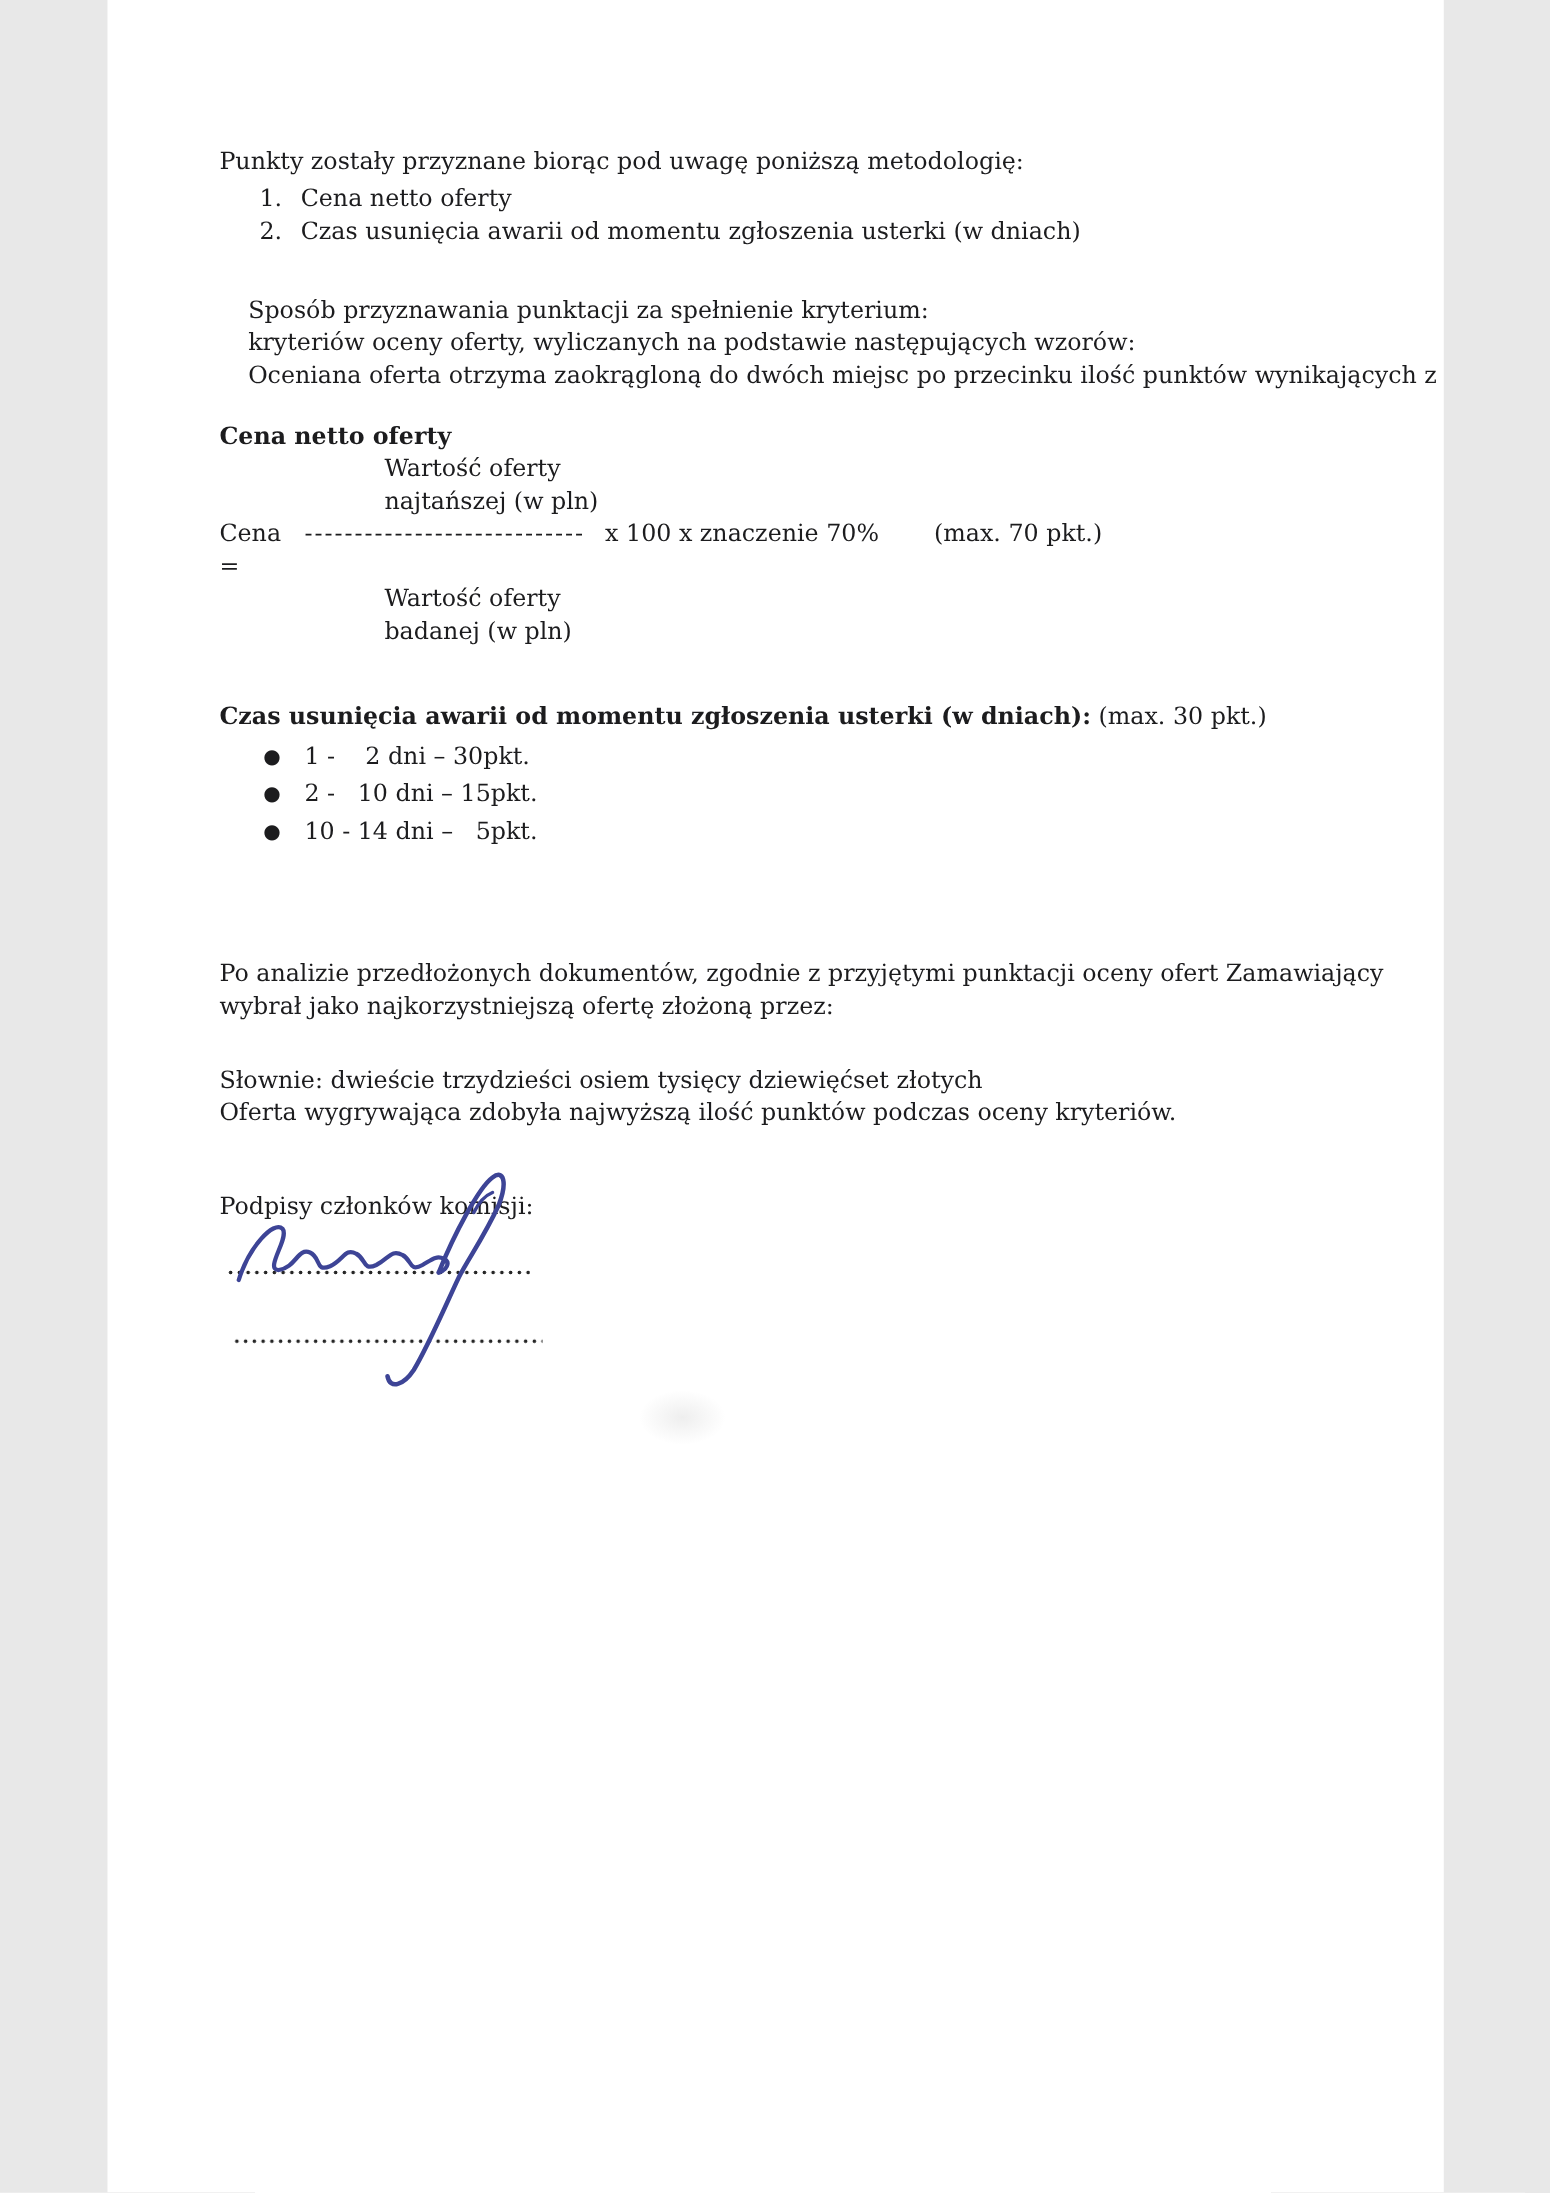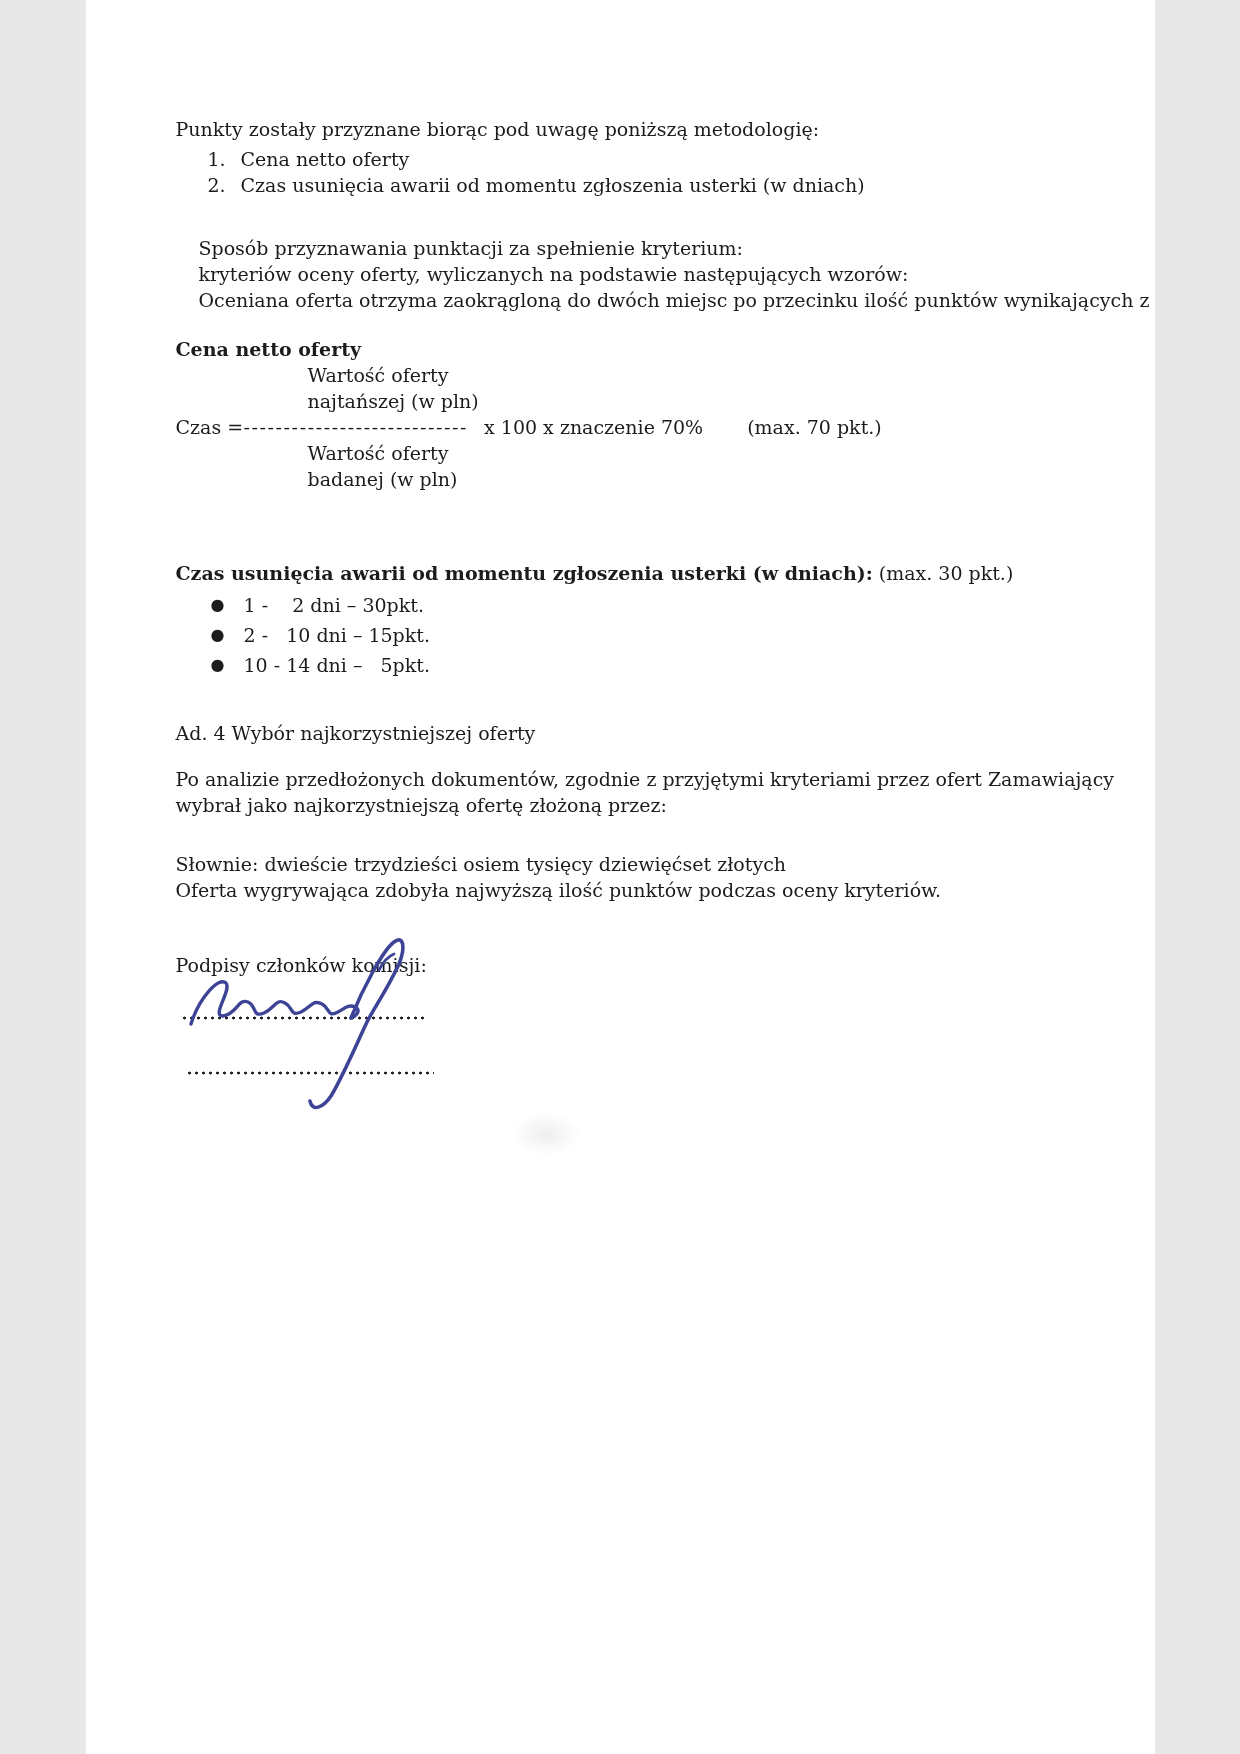--- a/index.html
+++ b/index.html
@@ -65,21 +65,21 @@
     <div>kryteriów oceny oferty, wyliczanych na podstawie następujących wzorów:</div>
     <div>Oceniana oferta otrzyma zaokrągloną do dwóch miejsc po przecinku ilość punktów wynikających z</div>
   </div>
 
   <div class="abs bold" style="top:336px;">Cena netto oferty</div>
 
   <div class="abs" style="top:362px;">
     <div class="frac-indent">Wartość oferty</div>
     <div class="frac-indent">najtańszej (w pln)</div>
     <div class="formula-line3">
-      <span class="lhs">Czas =</span>
+      <span class="lhs">Cena =</span>
       <span class="divider pre">----------------------------</span>
       <span class="mult pre">x 100 x znaczenie 70%</span>
       <span class="maxnote">(max. 70 pkt.)</span>
     </div>
     <div class="frac-indent">Wartość oferty</div>
     <div class="frac-indent">badanej (w pln)</div>
   </div>
 
   <div class="abs" style="top:560px;">
     <span class="bold">Czas usunięcia awarii od momentu zgłoszenia usterki (w dniach):</span><span class="pre"> (max. 30 pkt.)</span>
@@ -93,24 +93,23 @@
     <div class="bullet-row">
       <span class="dot">●</span>
       <span class="pre">2 -   10 dni – 15pkt.</span>
     </div>
     <div class="bullet-row">
       <span class="dot">●</span>
       <span class="pre">10 - 14 dni –   5pkt.</span>
     </div>
   </div>
 
-  <div class="abs" style="top:720px;">Ad. 4 Wybór najkorzystniejszej oferty</div>
 
   <div class="abs" style="top:766px;">
-    <div>Po analizie przedłożonych dokumentów, zgodnie z przyjętymi kryteriami przez ofert Zamawiający</div>
+    <div>Po analizie przedłożonych dokumentów, zgodnie z przyjętymi punktacji oceny ofert Zamawiający</div>
     <div>wybrał jako najkorzystniejszą ofertę złożoną przez:</div>
   </div>
 
   <div class="abs" style="top:851px;">
     <div>Słownie: dwieście trzydzieści osiem tysięcy dziewięćset złotych</div>
     <div>Oferta wygrywająca zdobyła najwyższą ilość punktów podczas oceny kryteriów.</div>
   </div>
 
   <div class="abs" style="top:952px;">Podpisy członków komisji:</div>
 

